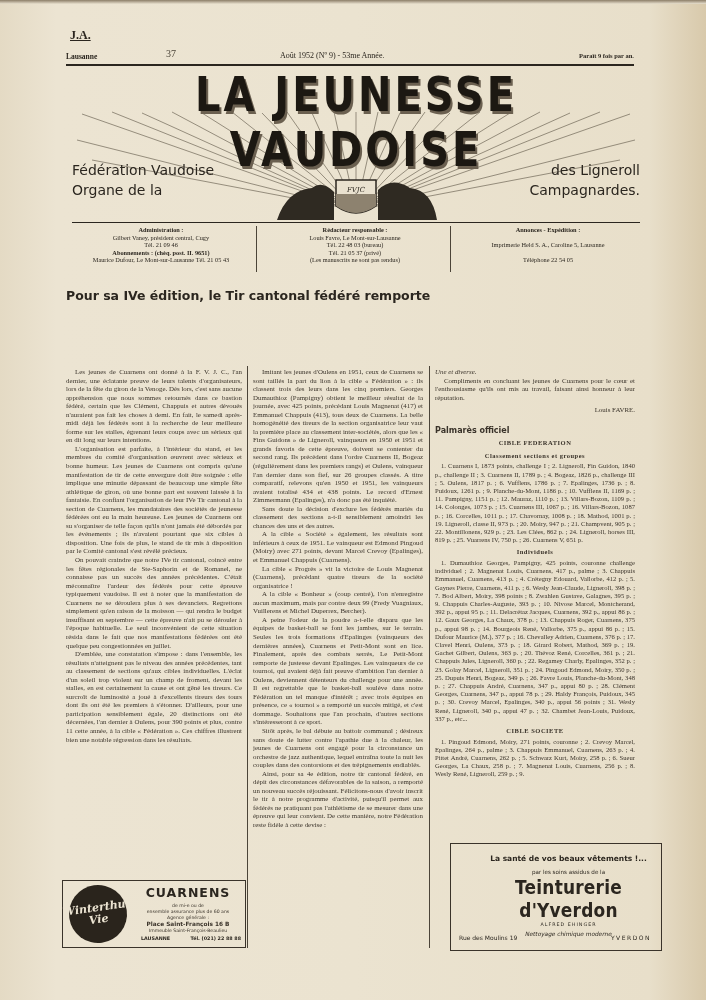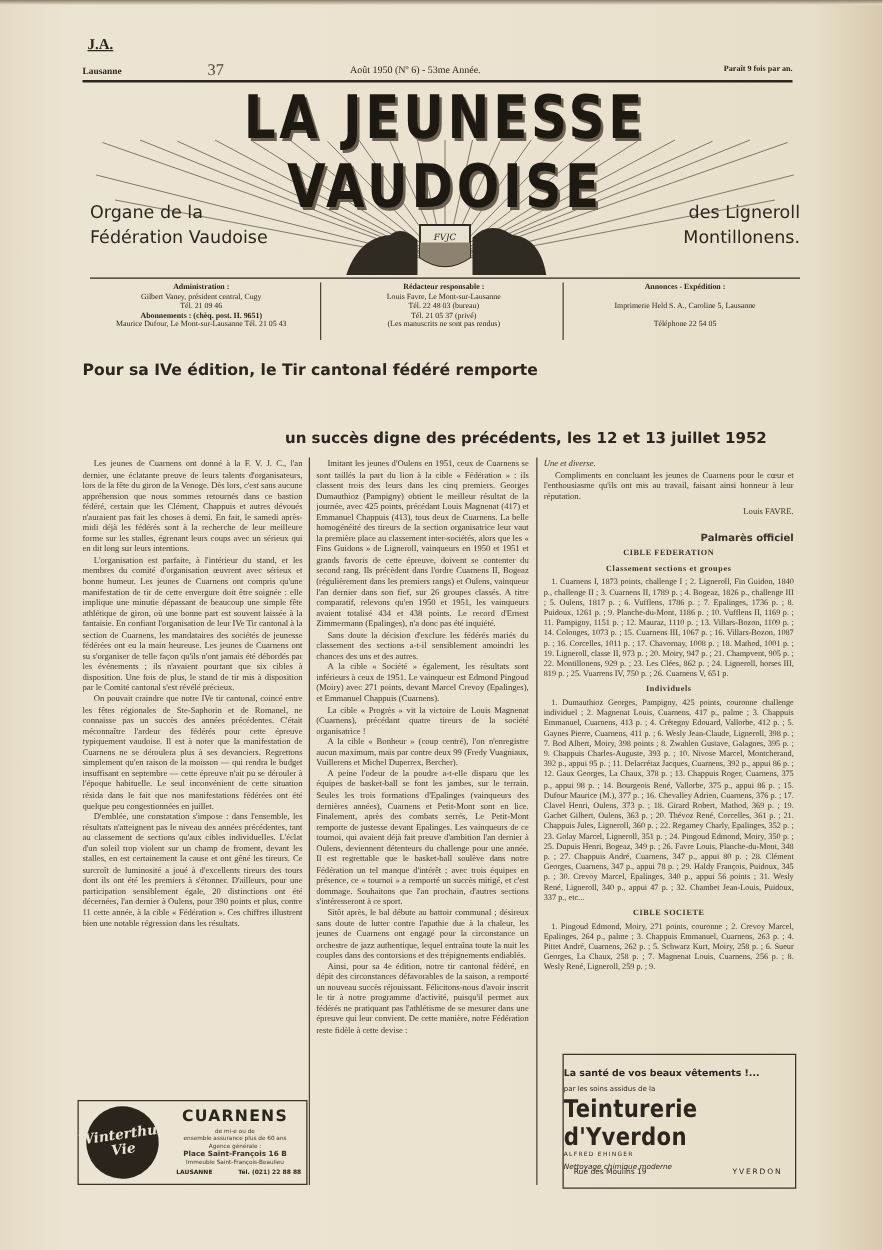--- a/index.html
+++ b/index.html
@@ -2,21 +2,21 @@
 <html><head>
 <meta charset="utf-8">
 <style>
   html,body{margin:0;padding:0;}
   body{width:706px;height:1000px;background:#e9e1cf;overflow:hidden;position:relative;font-family:"Liberation Serif",serif;color:#2b261f;}
   .page{position:absolute;left:0;top:0;width:706px;height:1000px;background:linear-gradient(90deg,#e4dac4 0%,#ece4d2 8%,#ebe3d0 50%,#e8dfca 92%,#d8c9ab 100%);}
   .top-shadow{position:absolute;left:0;top:0;width:706px;height:4px;background:linear-gradient(#8c7e68,#e9e1cf);}
   .ja{position:absolute;left:70px;top:28px;font-weight:bold;font-size:12px;text-decoration:underline;}
   .meta{position:absolute;left:66px;top:50px;width:568px;height:14px;border-bottom:2px solid #2b261f;font-size:7.5px;}
   .meta .loc{position:absolute;left:0;top:2px;font-weight:bold;}
-  .meta .num{position:absolute;left:100px;top:-2px;font-size:13px;color:#4b4438;}
+  .meta .num{position:absolute;left:100px;top:-2px;font-size:10px;color:#4b4438;}
   .meta .date{position:absolute;left:214px;top:1px;font-size:8px;}
   .meta .freq{position:absolute;right:0;top:2px;font-weight:bold;font-size:6.5px;}
   .masthead{position:absolute;left:72px;top:72px;width:568px;height:152px;}
   .title{position:absolute;left:0;top:4px;width:568px;text-align:center;font-family:"DejaVu Sans",sans-serif;font-weight:bold;font-size:40px;letter-spacing:3px;color:#1c1812;text-shadow:2px 2px 0 #6b6050;transform:scaleY(1.2);}
   .rays{position:absolute;left:0;top:38px;width:568px;height:110px;}
   .org-left{position:absolute;left:0;top:88px;font-family:"DejaVu Sans",sans-serif;font-size:14px;line-height:20px;color:#2b261f;}
   .org-right{position:absolute;right:0;top:88px;font-family:"DejaVu Sans",sans-serif;font-size:14px;line-height:20px;text-align:right;color:#2b261f;}
   .mast-rule{position:absolute;left:0;top:150px;width:568px;border-top:1.5px solid #2b261f;}
   .info{position:absolute;left:66px;top:226px;width:572px;height:46px;font-size:6.3px;line-height:7.6px;text-align:center;}
   .info .col{position:absolute;top:0;height:46px;}
@@ -27,50 +27,50 @@
   .head1{position:absolute;left:66px;top:288px;font-family:"DejaVu Sans",sans-serif;font-weight:bold;font-size:12.5px;color:#2b261f;text-align:right;}
   .head2{position:absolute;left:66px;top:310px;width:568px;text-align:center;font-family:"DejaVu Sans",sans-serif;font-weight:bold;font-size:28px;letter-spacing:6px;color:#221e17;}
   .head3{position:absolute;left:228px;top:343px;font-family:"DejaVu Sans",sans-serif;font-weight:bold;font-size:12px;color:#2b261f;}
   .col-text{position:absolute;font-size:6.9px;line-height:8.55px;text-align:justify;color:#3a332a;}
   .col-text p{margin:0;text-indent:9px;}
   .c-left{left:66px;top:368px;width:176px;height:510px;overflow:hidden;}
   .c-mid{left:253px;top:368px;width:170px;height:600px;overflow:hidden;}
   .c-right{left:435px;top:368px;width:200px;}
   .vrule{position:absolute;width:1px;background:#4b4438;}
   .sig{text-align:right;margin-top:4px;}
-  .palm-title{text-align:right;font-family:"DejaVu Sans",sans-serif;font-weight:bold;font-size:8px;margin:12px 0 3px;}
+  .palm-title{text-align:left;font-family:"DejaVu Sans",sans-serif;font-weight:bold;font-size:8px;margin:12px 0 3px;}
   .sec-title{text-align:center;font-size:6.5px;font-weight:bold;letter-spacing:0.5px;margin:4px 0 2px;}
   .c-right .list{font-size:6.6px;line-height:8.2px;text-align:justify;text-indent:6px;}
   .ad1{position:absolute;left:62px;top:880px;width:182px;height:66px;border:1.5px solid #3a332a;}
   .ad1 .logo{position:absolute;left:6px;top:4px;width:58px;height:58px;border-radius:50%;background:#2a241c;color:#ece4d2;font-family:"DejaVu Serif",serif;font-style:italic;font-weight:bold;font-size:11px;display:flex;flex-direction:column;align-items:center;justify-content:center;transform:rotate(-8deg);line-height:12px;}
   .ad1 .brand{position:absolute;left:70px;top:4px;width:110px;text-align:center;font-family:"DejaVu Sans",sans-serif;font-weight:bold;font-size:12.5px;letter-spacing:1px;}
   .ad1 .l{position:absolute;left:70px;width:110px;text-align:center;font-size:4.6px;line-height:6px;color:#3a332a;font-family:"DejaVu Sans",sans-serif;}
   .ad1 .addr{font-weight:bold;font-size:5.8px;}
   .ad1 .bot{position:absolute;left:78px;top:55px;width:100px;font-size:4.8px;font-weight:bold;font-family:"DejaVu Sans",sans-serif;}
   .ad1 .bot span:last-child{position:absolute;right:0;}
-  .ad2{position:absolute;left:450px;top:843px;width:185px;height:106px;border:1.5px solid #3a332a;font-family:"DejaVu Sans",sans-serif;}
+  .ad2{position:absolute;left:450px;top:843px;width:185px;height:106px;border:1.5px solid #3a332a;text-align:center;font-family:"DejaVu Sans",sans-serif;padding-left:25px;}
   .ad2 .a{margin-top:10px;font-weight:bold;font-size:7.5px;}
   .ad2 .b{margin-top:6px;font-size:5.6px;}
   .ad2 .c{margin-top:4px;font-weight:bold;font-size:17px;transform:scaleY(1.15);letter-spacing:0.2px;}
   .ad2 .d{margin-top:3px;font-size:4.8px;letter-spacing:1px;}
   .ad2 .e{margin-top:4px;font-size:5.8px;font-style:italic;}
   .ad2 .f{position:absolute;left:8px;bottom:9px;font-size:6px;}
   .ad2 .g{position:absolute;right:10px;bottom:9px;font-size:6px;letter-spacing:1.5px;}
 </style>
 </head>
 <body>
 
 <div class="page">
   <div class="top-shadow"></div>
 
   <div class="ja">J.A.</div>
   <div class="meta">
     <span class="loc">Lausanne</span>
     <span class="num">37</span>
-    <span class="date">Août 1950 (Nº 6) - 53me Année.</span>
+    <span class="date">Août 1952 (Nº 9) - 53me Année.</span>
     <span class="freq">Paraît 9 fois par an.</span>
   </div>
 
   <div class="masthead">
     <svg class="rays" viewBox="0 0 568 110" preserveAspectRatio="none">
       <g stroke="#5b5243" stroke-width="0.6" fill="none">
         <line x1="284" y1="100" x2="10" y2="4"></line>
           <line x1="284" y1="100" x2="40" y2="2"></line>
           <line x1="284" y1="100" x2="70" y2="3"></line>
         <line x1="284" y1="100" x2="100" y2="2"></line>
@@ -97,26 +97,26 @@
           <line x1="284" y1="100" x2="548" y2="50"></line>
       </g>
       <path d="M205 110 Q215 80 240 78 Q250 70 262 82 L262 110Z" fill="#2f2a22"></path>
       <path d="M306 110 L306 80 Q320 66 338 78 Q360 80 365 110Z" fill="#2f2a22"></path>
       <path d="M264 70 L304 70 L304 96 Q284 110 264 96Z" fill="#e9e1cf" stroke="#2b261f" stroke-width="1.5"></path>
       <path d="M264 84 L304 84 L304 96 Q284 110 264 96Z" fill="#8d826f"></path>
       <text x="284" y="82" font-size="7" text-anchor="middle" fill="#2b261f" font-family="DejaVu Serif, serif" font-style="italic">FVJC</text>
     </svg>
     <div class="title">LA JEUNESSE VAUDOISE</div>
     <div class="org-left">
+      <div>Fédération Vaudoise</div>
       <div>Organe de la</div>
-      <div>Fédération Vaudoise</div>
     </div>
     <div class="org-right">
       <div>des Ligneroll</div>
-      <div>Montillonens.</div>
+      <div>Campagnardes.</div>
     </div>
     <div class="mast-rule"></div>
   </div>
 
   <div class="info">
     <div class="col c1">
       <b>Administration :</b><br>
       <span>Gilbert Vaney, président central, Cugy</span><br>
       <span>Tél. 21 09 46</span><br>
       <b>Abonnements : (chèq. post. II. 9651)</b><br>
@@ -130,21 +130,20 @@
       <span>(Les manuscrits ne sont pas rendus)</span>
     </div>
     <div class="col c3">
       <b>Annonces - Expédition :</b><br><br>
       <span>Imprimerie Held S. A., Caroline 5, Lausanne</span><br><br>
       <span>Téléphone 22 54 05</span>
     </div>
   </div>
 
   <div class="head1">Pour sa IVe édition, le Tir cantonal fédéré remporte</div>
-  <div class="head3">un succès digne des précédents, les 12 et 13 juillet 1952</div>
 
   <div class="col-text c-left">
     <p>Les jeunes de Cuarnens ont donné à la F. V. J. C., l'an dernier, une éclatante preuve de leurs talents d'organisateurs, lors de la fête du giron de la Venoge. Dès lors, c'est sans aucune appréhension que nous sommes retournés dans ce bastion fédéré, certain que les Clément, Chappuis et autres dévoués n'auraient pas fait les choses à demi. En fait, le samedi après-midi déjà les fédérés sont à la recherche de leur meilleure forme sur les stalles, égrenant leurs coups avec un sérieux qui en dit long sur leurs intentions.</p>
     <p>L'organisation est parfaite, à l'intérieur du stand, et les membres du comité d'organisation œuvrent avec sérieux et bonne humeur. Les jeunes de Cuarnens ont compris qu'une manifestation de tir de cette envergure doit être soignée : elle implique une minutie dépassant de beaucoup une simple fête athlétique de giron, où une bonne part est souvent laissée à la fantaisie. En confiant l'organisation de leur IVe Tir cantonal à la section de Cuarnens, les mandataires des sociétés de jeunesse fédérées ont eu la main heureuse. Les jeunes de Cuarnens ont su s'organiser de telle façon qu'ils n'ont jamais été débordés par les événements ; ils n'avaient pourtant que six cibles à disposition. Une fois de plus, le stand de tir mis à disposition par le Comité cantonal s'est révélé précieux.</p>
     <p>On pouvait craindre que notre IVe tir cantonal, coincé entre les fêtes régionales de Ste-Saphorin et de Romanel, ne connaisse pas un succès des années précédentes. C'était méconnaître l'ardeur des fédérés pour cette épreuve typiquement vaudoise. Il est à noter que la manifestation de Cuarnens ne se déroulera plus à ses devanciers. Regrettons simplement qu'en raison de la moisson — qui rendra le budget insuffisant en septembre — cette épreuve n'ait pu se dérouler à l'époque habituelle. Le seul inconvénient de cette situation résida dans le fait que nos manifestations fédérées ont été quelque peu congestionnées en juillet.</p>
     <p>D'emblée, une constatation s'impose : dans l'ensemble, les résultats n'atteignent pas le niveau des années précédentes, tant au classement de sections qu'aux cibles individuelles. L'éclat d'un soleil trop violent sur un champ de froment, devant les stalles, en est certainement la cause et ont gêné les tireurs. Ce surcroît de luminosité a joué à d'excellents tireurs des tours dont ils ont été les premiers à s'étonner. D'ailleurs, pour une participation sensiblement égale, 20 distinctions ont été décernées, l'an dernier à Oulens, pour 390 points et plus, contre 11 cette année, à la cible « Fédération ». Ces chiffres illustrent bien une notable régression dans les résultats.</p>
   </div>
   <div class="vrule" style="left:247px;top:366px;height:582px;"></div>
 
   <div class="col-text c-mid">

